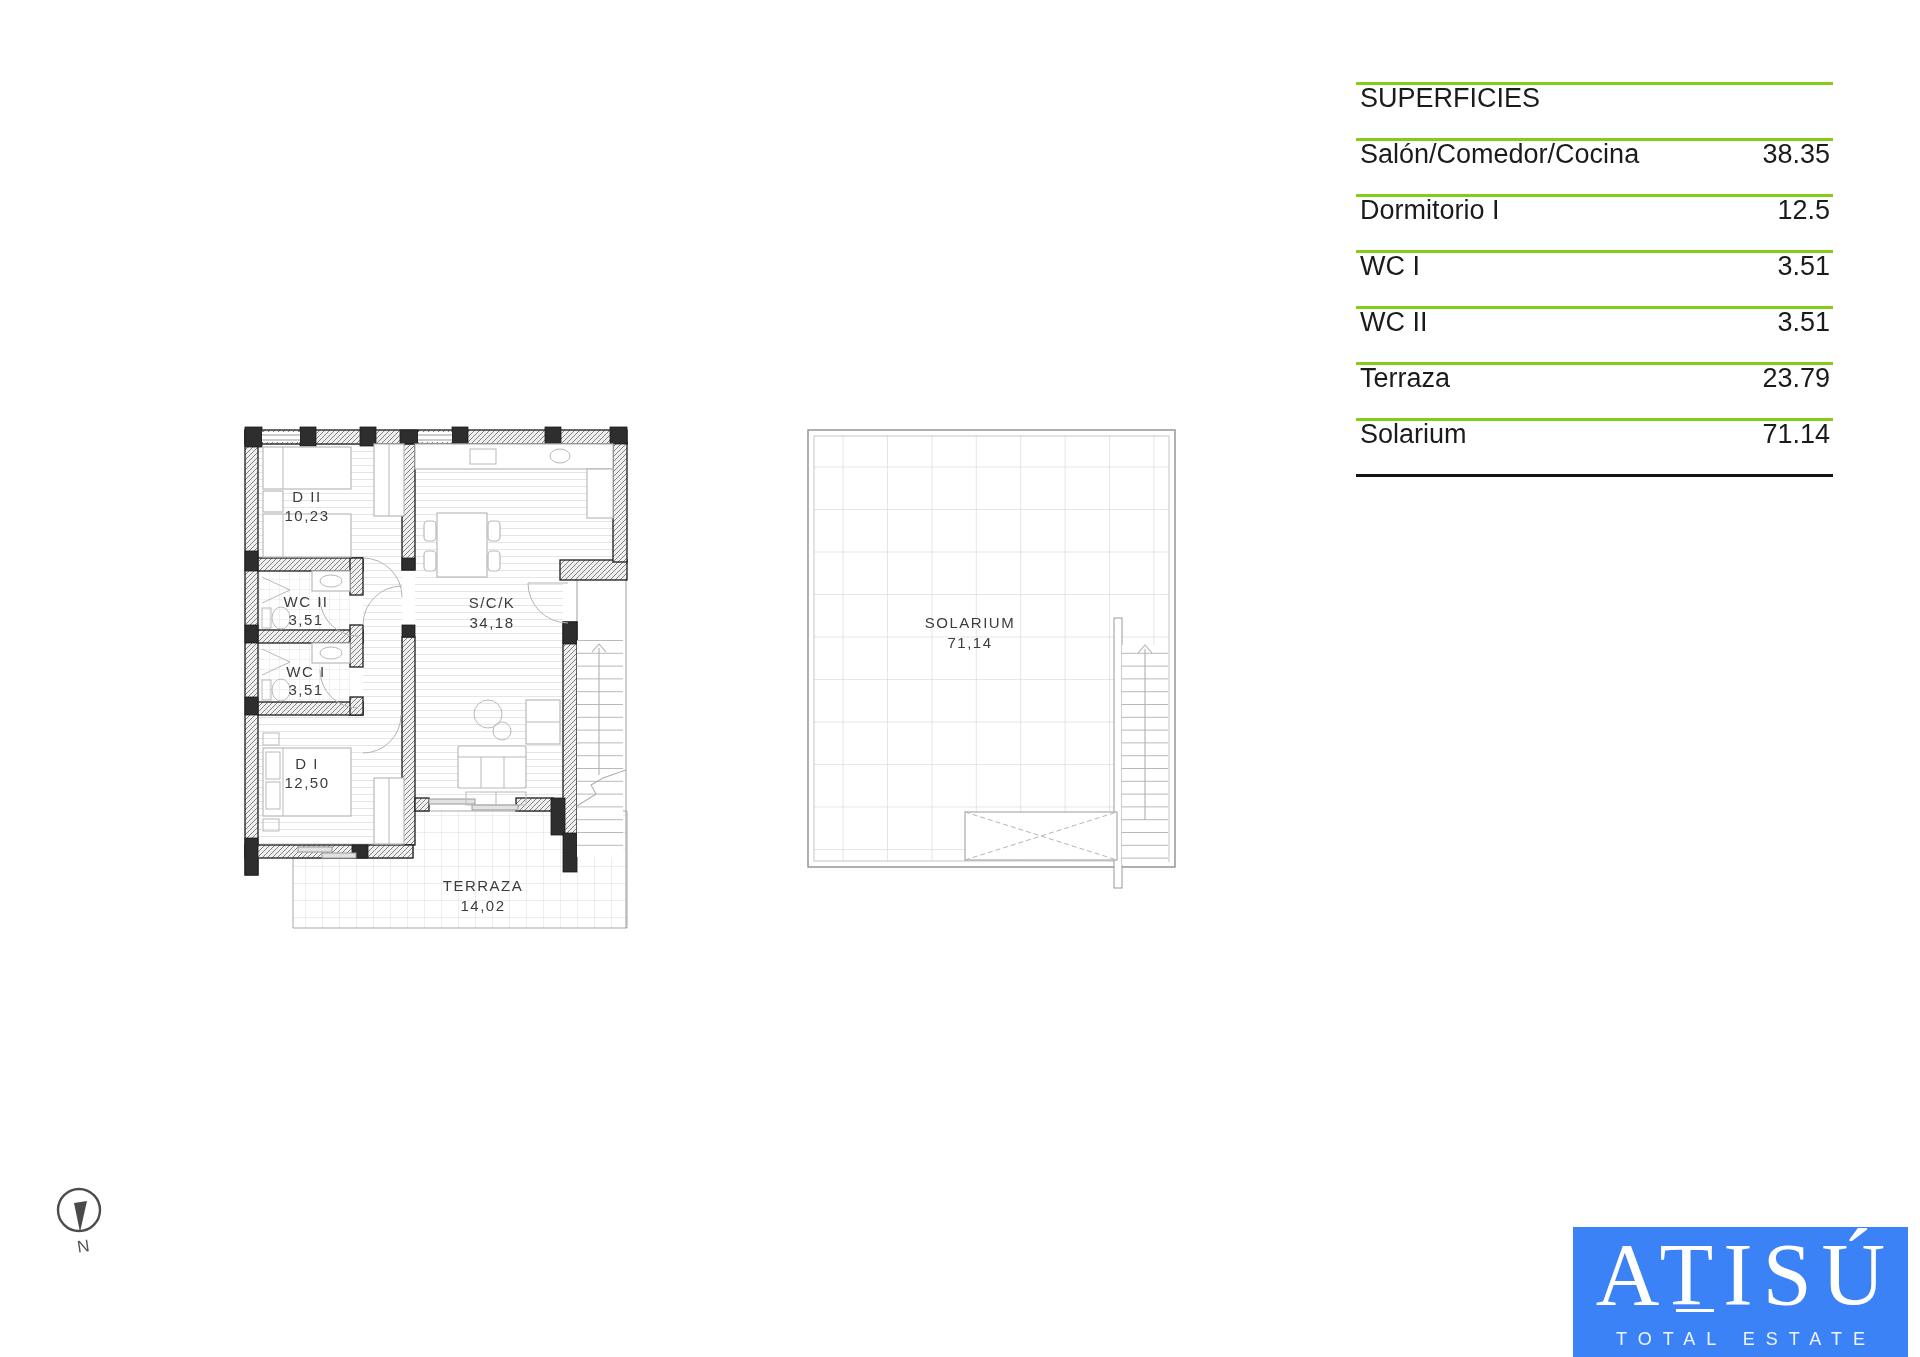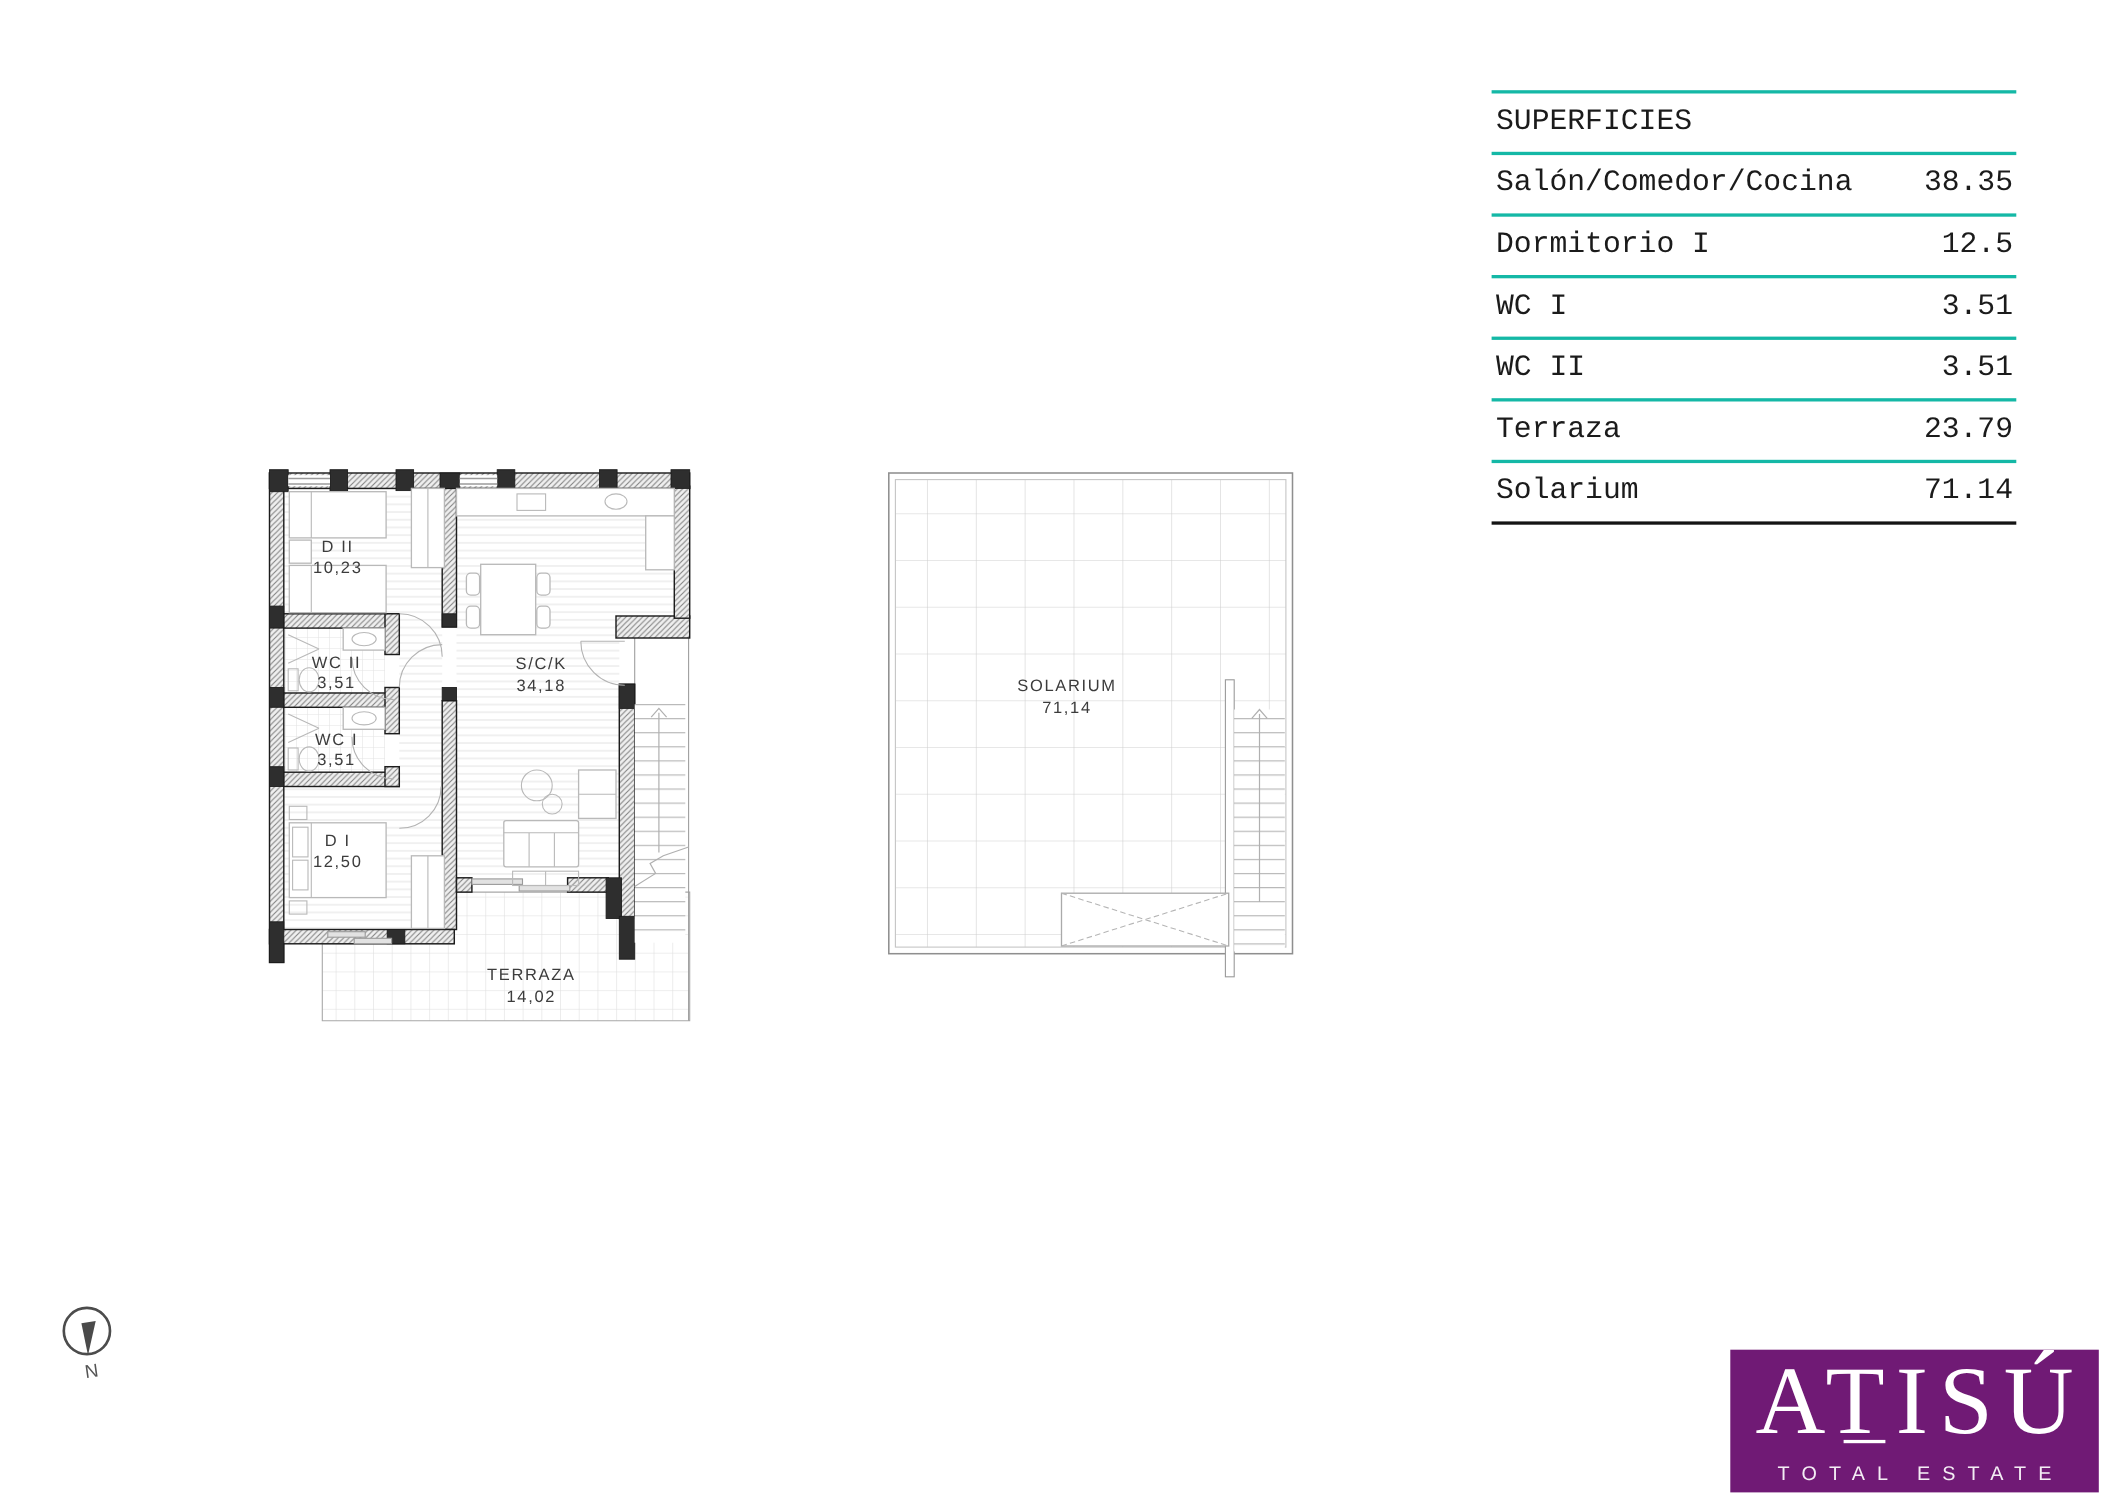--- a/index.html
+++ b/index.html
@@ -8,22 +8,22 @@
     font-family:"Liberation Sans",sans-serif;
   }
   .plan-svg{position:absolute;left:0;top:0;}
 
   
   .surfaces{
     position:absolute;left:1356px;top:82px;width:477px;
     border-bottom:3px solid #141414;color:#1b1b1b;
   }
   .surfaces .trow{
-    display:flex;justify-content:space-between;align-items:center;
-    height:53px;border-top:3px solid #14b8a6;font-size:27px;line-height:27px;font-family:Liberation Mono, monospace;
+    display:flex;justify-content:space-between;
+    height:53px;border-top:3px solid #84cc16;font-size:27px;line-height:27px;
   }
   .surfaces .ttitle{font-size:27px;}
   .surfaces .tlabel{padding-left:4px;}
   .surfaces .tvalue{padding-right:3px;}
 
   
   .logo{
     position:absolute;left:1573px;top:1227px;width:335px;height:130px;
     text-align:center;overflow:hidden;
   }
@@ -291,19 +291,19 @@
     </div>
 
     <div class="trow">
       <span class="tlabel">Solarium</span>
       <span class="tvalue">71.14</span>
     </div>
 
   </div>
   </div>
 
-  <div class="logo" style="background: #701a75; color: rgb(255, 255, 255); text-decoration: underline;">
+  <div class="logo" style="background: #3b82f6; color: rgb(255, 255, 255); text-decoration: underline;">
     <div class="brand">ATISÚ</div>
     <div class="t-underline"></div>
     <div class="tagline">TOTAL ESTATE</div>
   </div>
 
 </div>
 
 </body></html>

